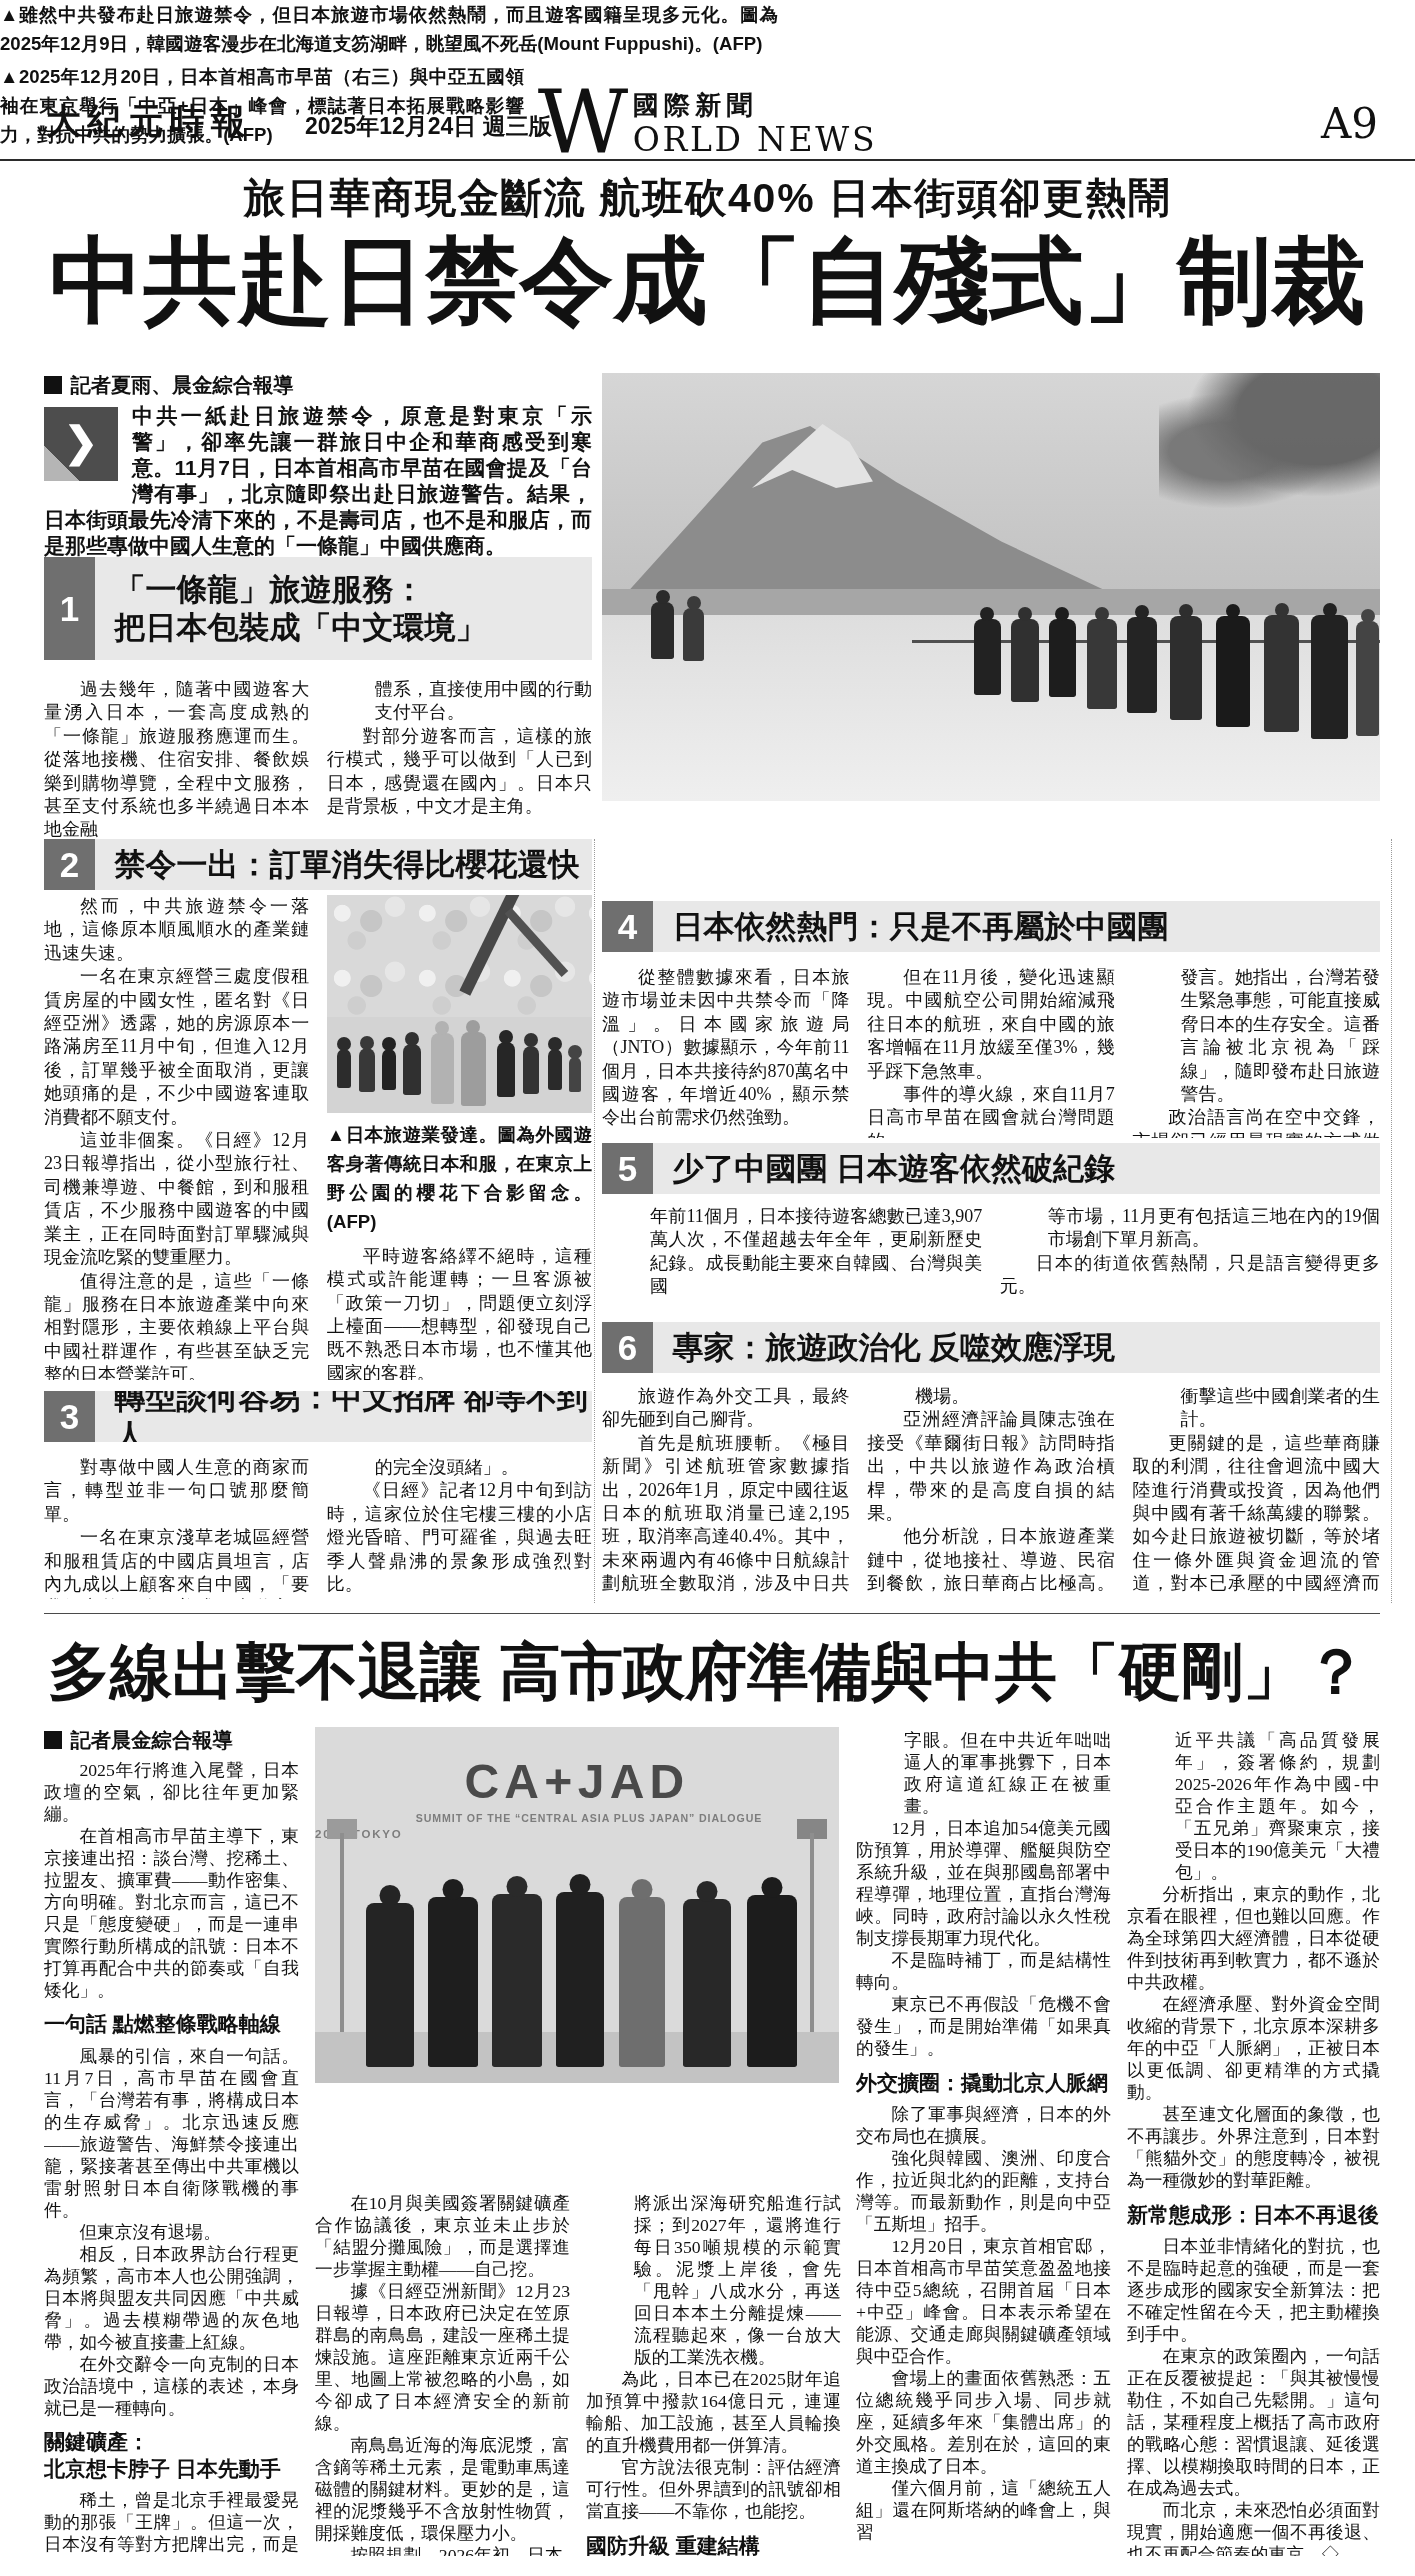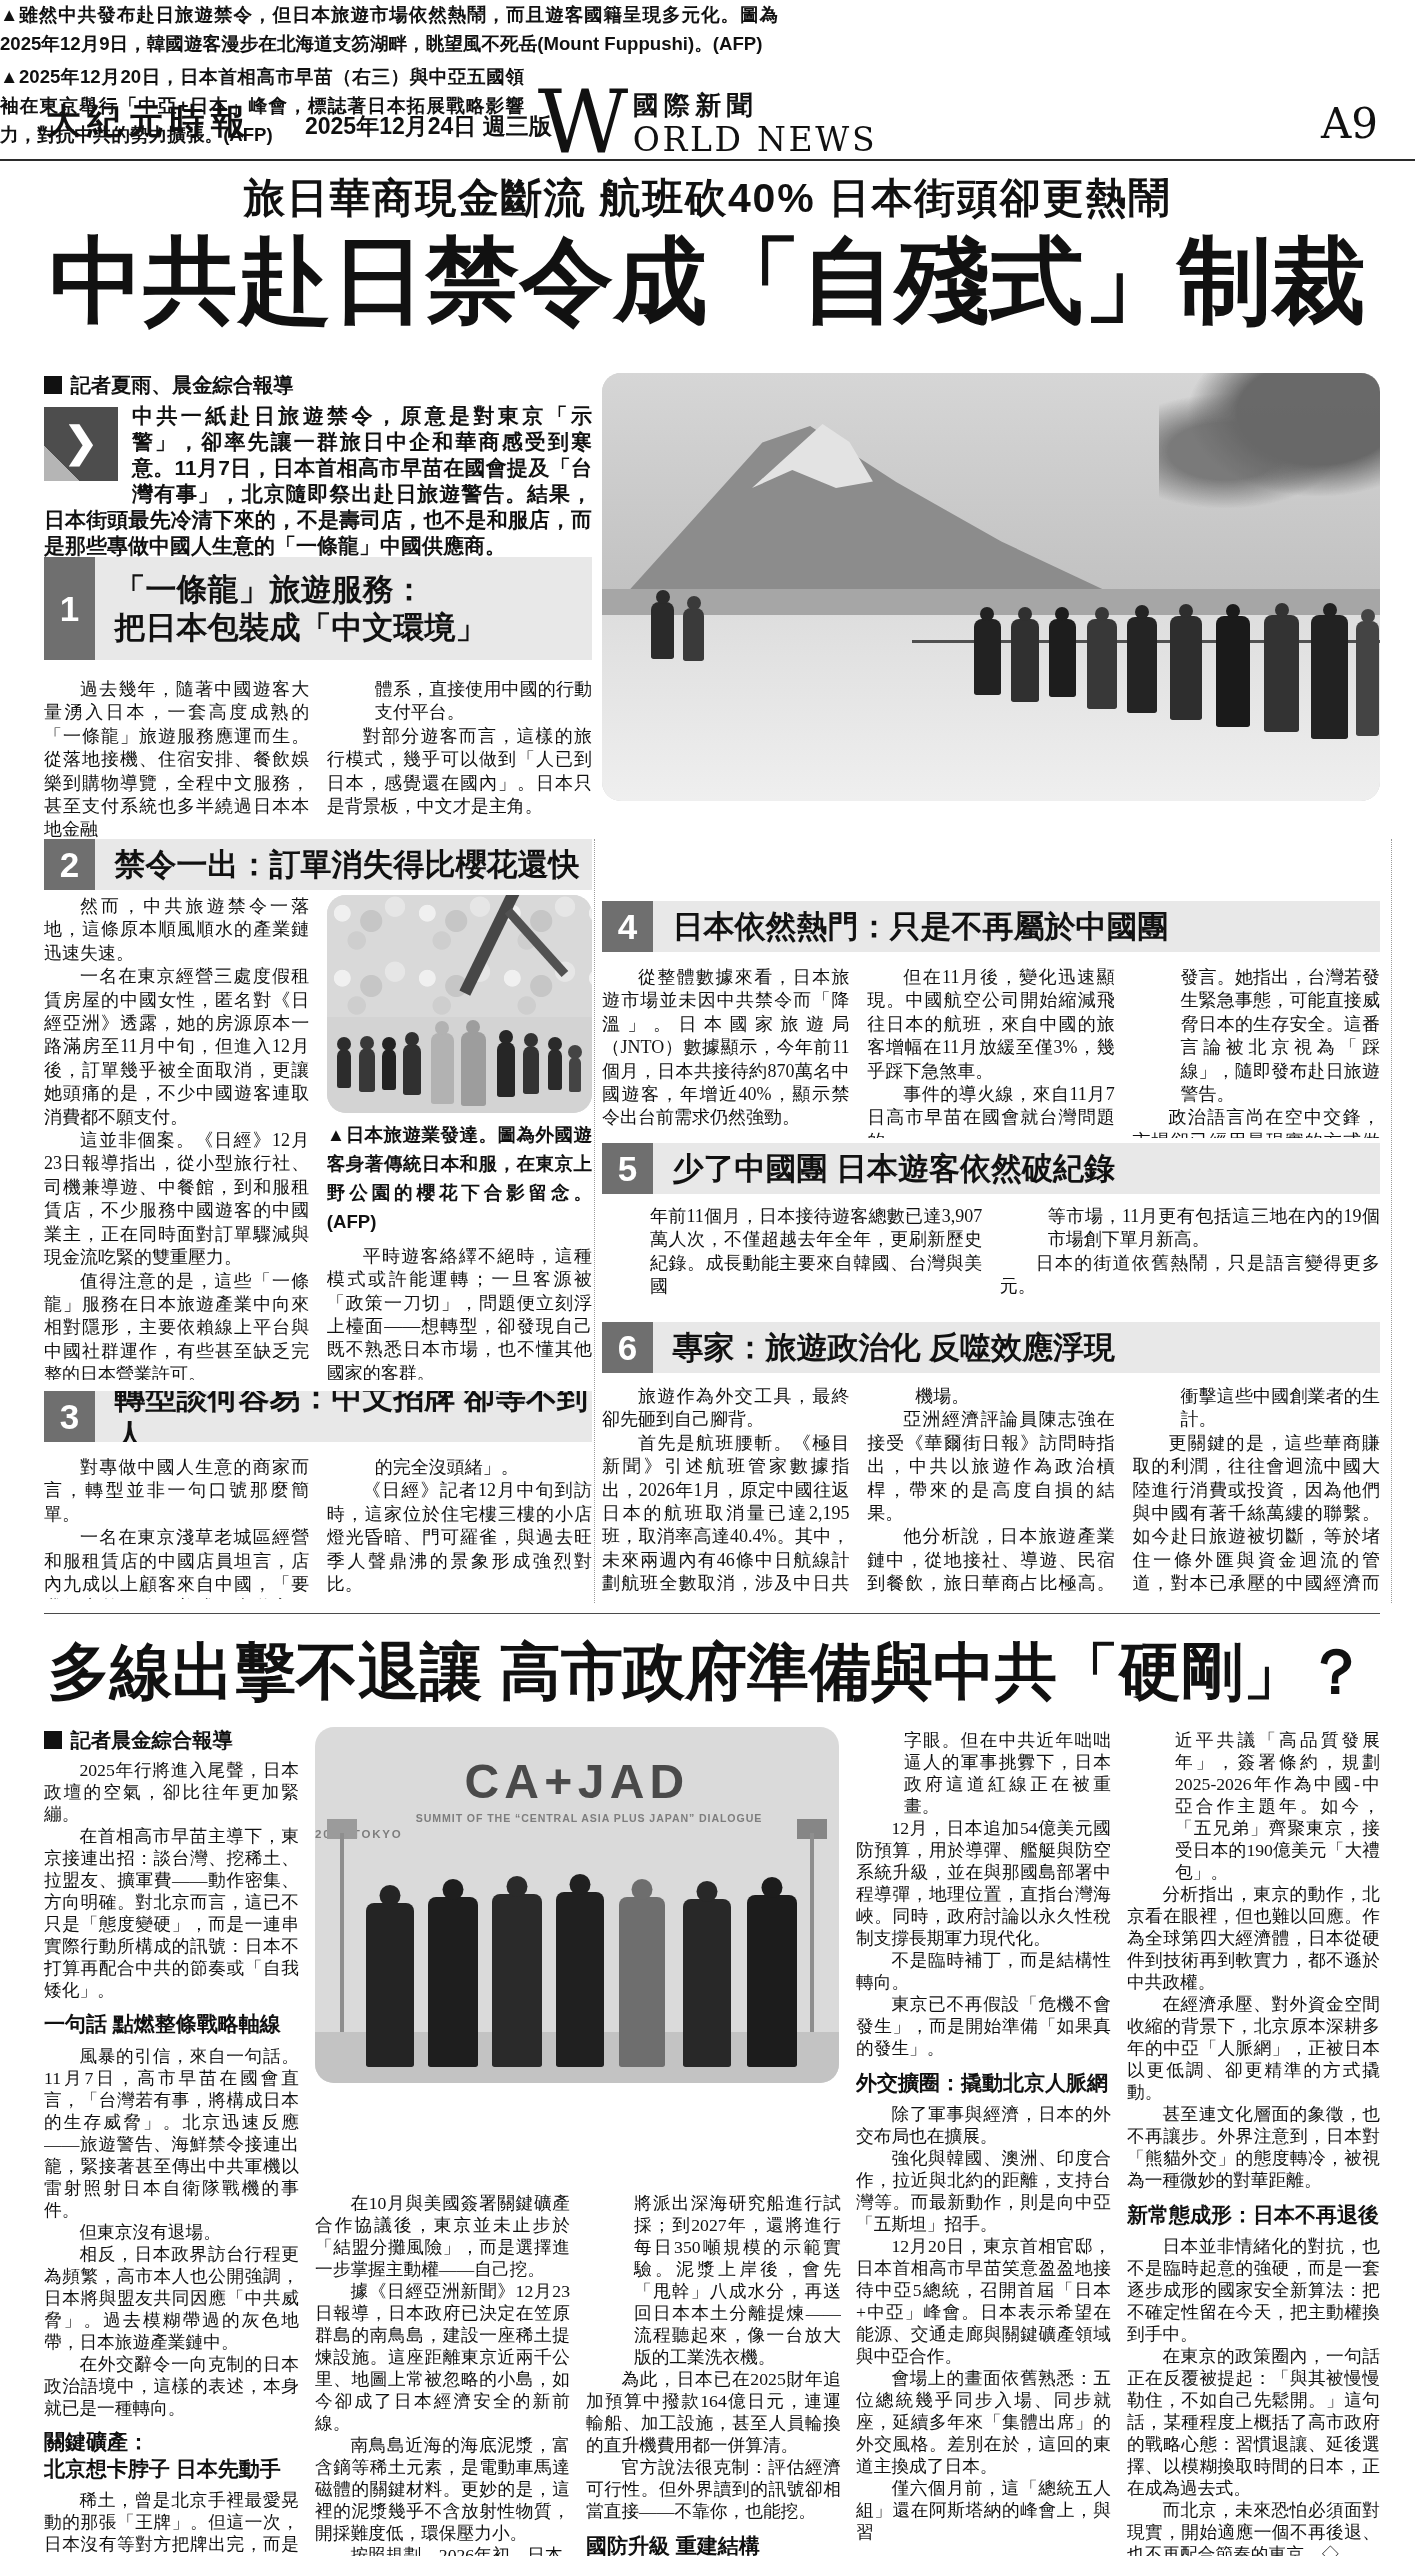--- a/index.html
+++ b/index.html
@@ -30,21 +30,21 @@
 
   
   .lead{left:44px;top:403px;width:548px;height:156px;overflow:hidden;
         font:600 21px/26px "Liberation Sans",sans-serif;text-align:justify;}
   .chev{float:left;width:74px;height:74px;margin:4.4px 14px 1.8px 0;position:relative;
         background:linear-gradient(45deg,#b5b5b5 24%,#4d4d4d 24%);}
   .chev::after{content:"\276F";position:absolute;left:50%;top:50%;transform:translate(-50%,-54%);
         color:#fff;font:700 41px "Liberation Sans",sans-serif;}
 
   
-  .photo{position:absolute;margin:0;overflow:hidden;background:#cfcfcf;border-radius:19px;}
+  .photo{position:absolute;margin:0;overflow:hidden;background:#cfcfcf;}
   .photo *{position:absolute;}
   .fig{border-radius:8px 8px 2.7px 2.7px;}
   .fig::before{content:"";position:absolute;top:-12.4px;left:50%;transform:translateX(-50%);
         width:14px;height:14px;border-radius:50%;background:inherit;}
   .fig2::before{width:21px;height:21px;top:-17.7px;}
 
   #main-photo{left:602px;top:373px;width:778px;height:428px;}
   .ph-sky{left:0;top:0;width:778px;height:248px;background:linear-gradient(#d6d6d6,#bfbfbf);}
   .ph-mtn{left:26.5px;top:53px;width:478px;height:165px;background:#8c8c8c;
           clip-path:polygon(0 100%,28% 10%,38% 0,56% 34%,78% 70%,100% 100%);}
@@ -313,21 +313,21 @@
   <div class="bcol flow" id="bcol1">
     <div class="byline">
       <span class="sq"></span><span>記者晨金綜合報導</span>
     </div>
     <div class="flow">
         <p>2025年行將進入尾聲，日本政壇的空氣，卻比往年更加緊繃。</p>
         <p>在首相高市早苗主導下，東京接連出招：談台灣、挖稀土、拉盟友、擴軍費——動作密集、方向明確。對北京而言，這已不只是「態度變硬」，而是一連串實際行動所構成的訊號：日本不打算再配合中共的節奏或「自我矮化」。</p>
         <h4>一句話 點燃整條戰略軸線</h4>
         <p>風暴的引信，來自一句話。11月7日，高市早苗在國會直言，「台灣若有事，將構成日本的生存威脅」。北京迅速反應——旅遊警告、海鮮禁令接連出籠，緊接著甚至傳出中共軍機以雷射照射日本自衛隊戰機的事件。</p>
         <p>但東京沒有退場。</p>
-        <p>相反，日本政界訪台行程更為頻繁，高市本人也公開強調，日本將與盟友共同因應「中共威脅」。過去模糊帶過的灰色地帶，日本旅遊產業鏈中。</p>
+        <p>相反，日本政界訪台行程更為頻繁，高市本人也公開強調，日本將與盟友共同因應「中共威脅」。過去模糊帶過的灰色地帶，如今被直接畫上紅線。</p>
         <p>在外交辭令一向克制的日本政治語境中，這樣的表述，本身就已是一種轉向。</p>
         <h4>關鍵礦產：
 北京想卡脖子 日本先動手</h4>
         <p>稀土，曾是北京手裡最愛晃動的那張「王牌」。但這一次，日本沒有等對方把牌出完，而是乾脆換了桌子。</p>
       </div>
   </div>
 
   <figure class="photo" id="summit-photo">
     <div class="su-title">CA+JAD</div>
     <div class="su-sub">SUMMIT OF THE “CENTRAL ASIA PLUS JAPAN” DIALOGUE</div>

